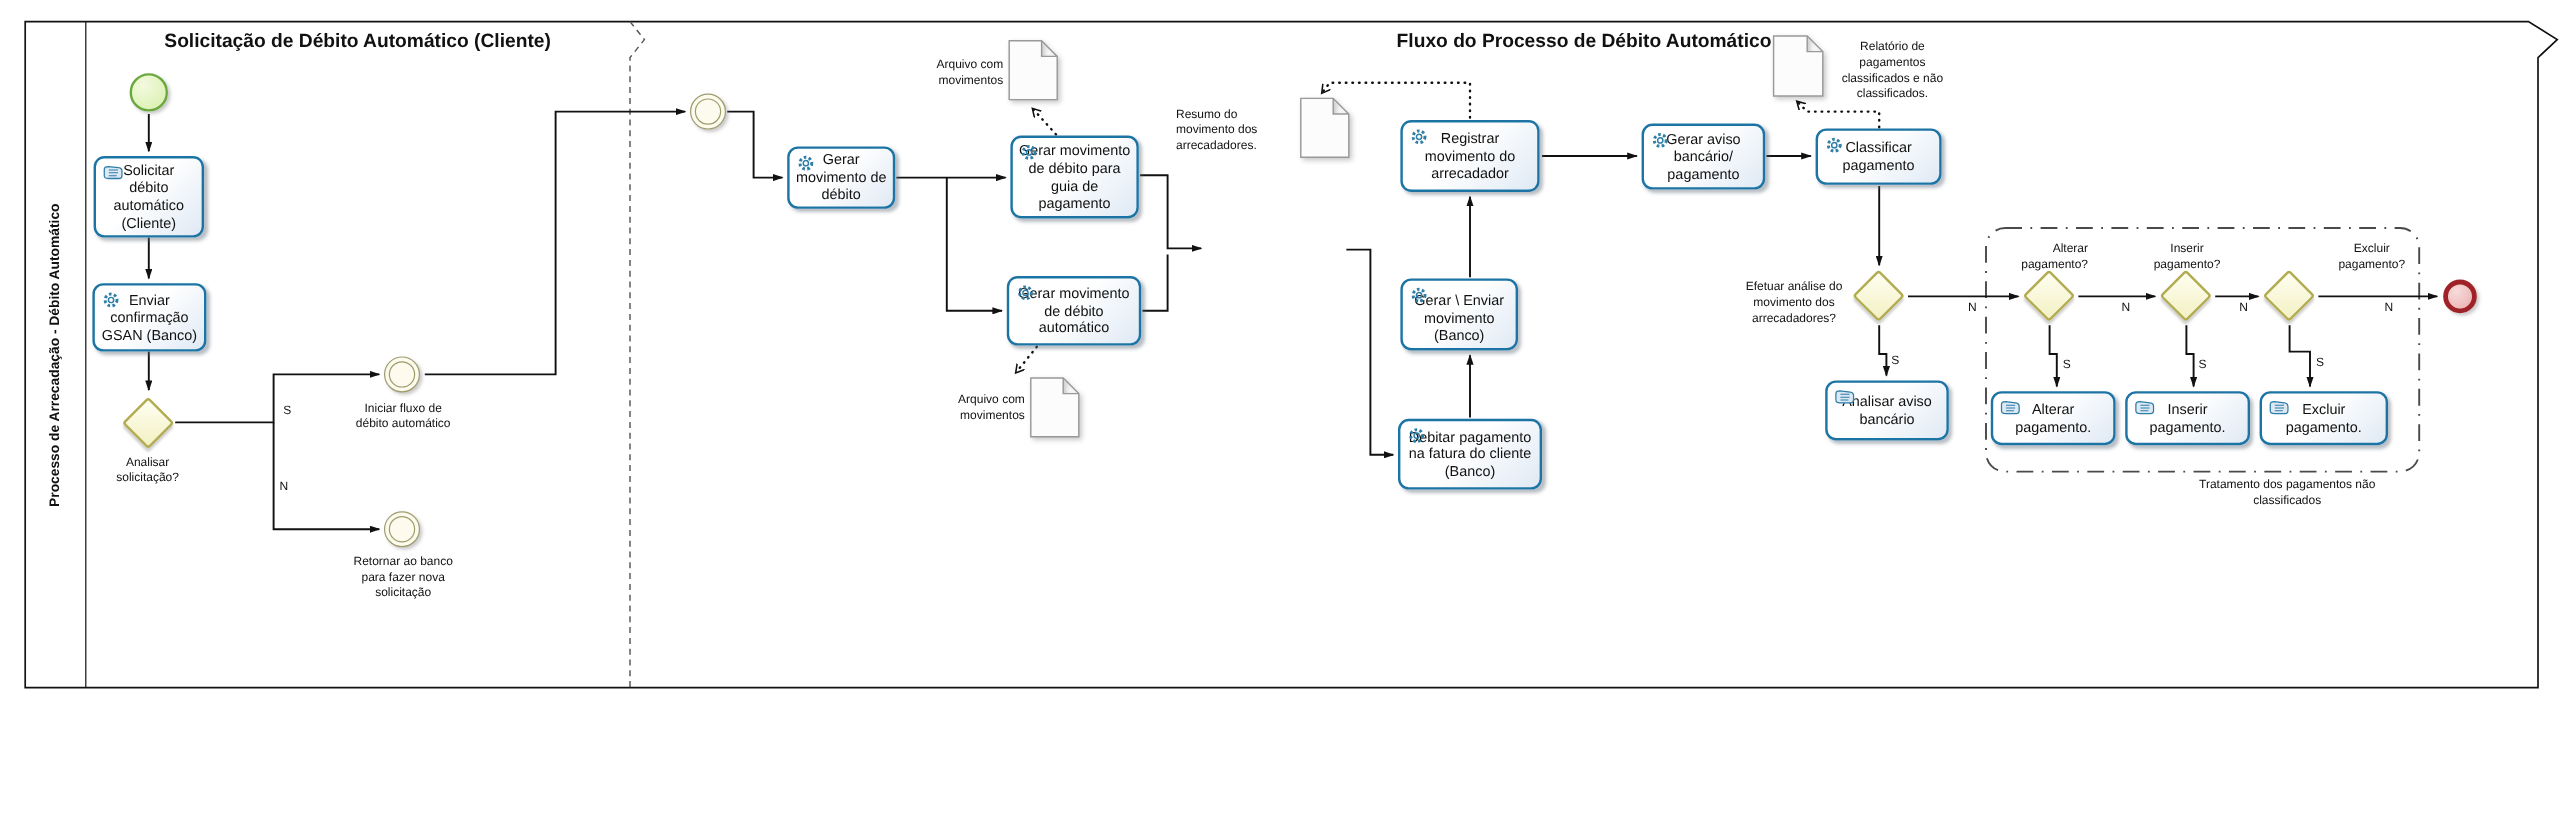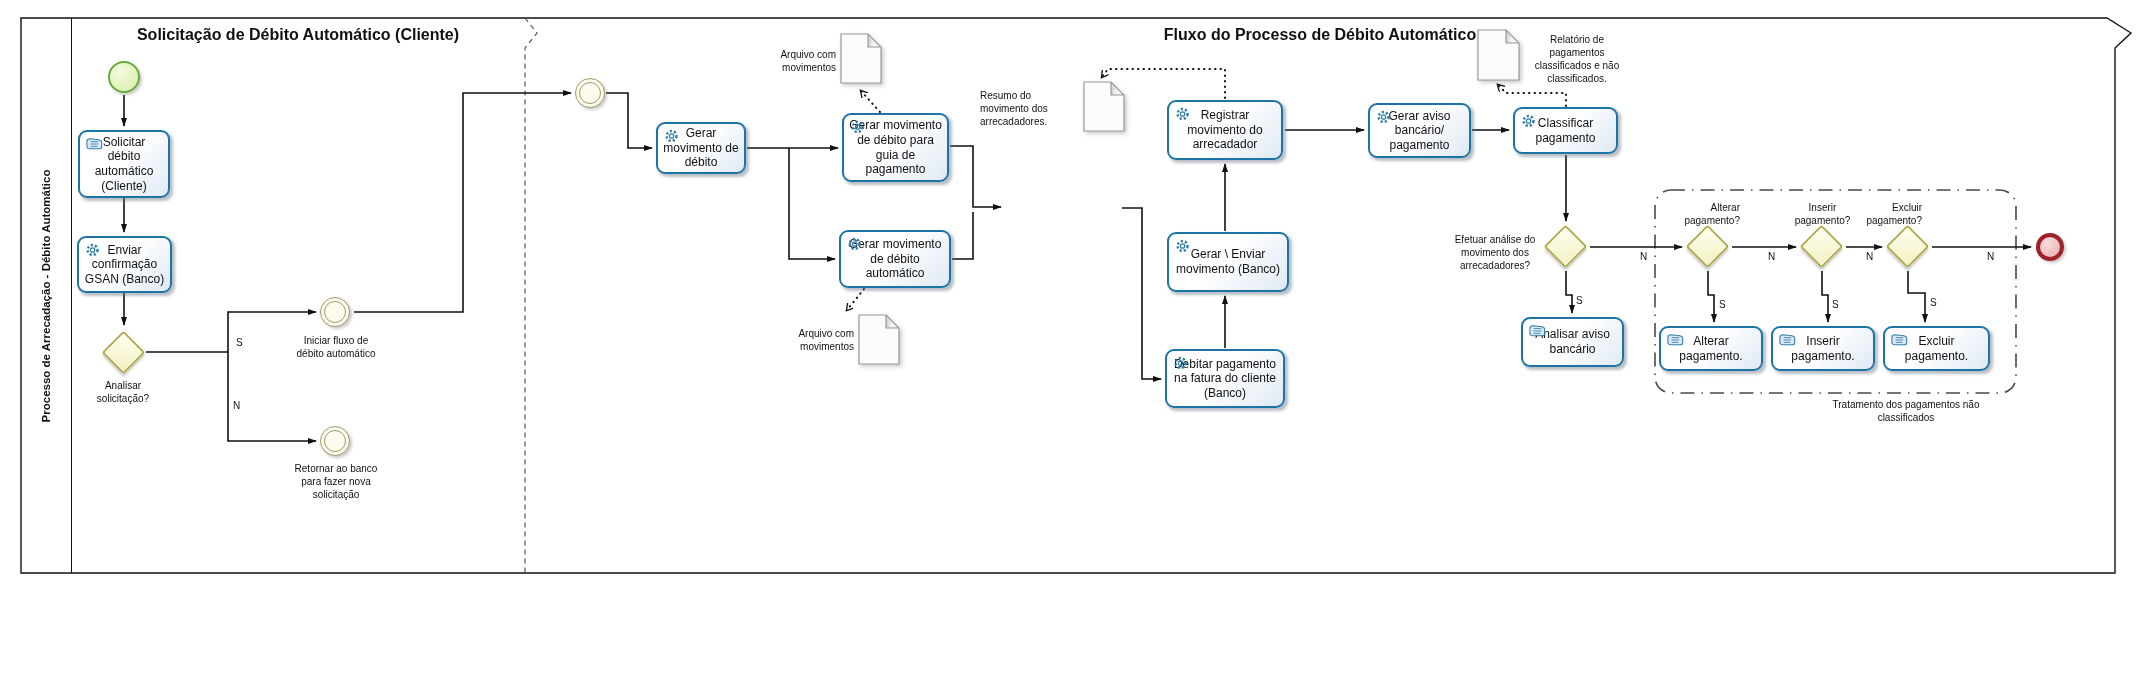--- a/index.html
+++ b/index.html
@@ -179,21 +179,21 @@
       </svg>
     <span>Gerar aviso bancário/ pagamento</span>
   </div>
   <div class="node task" style="left:1513px;top:107px;width:105px;height:47px;">
     <svg class="ticon" viewBox="0 0 20 16">
         <circle cx="9" cy="8" r="5.2" fill="none" stroke="#2E7EA6" stroke-width="2.6" stroke-dasharray="2.3 2.1"></circle>
         <circle cx="9" cy="8" r="2.3" fill="none" stroke="#2E7EA6" stroke-width="1.3"></circle>
       </svg>
     <span>Classificar pagamento</span>
   </div>
-  <div class="node task" style="left:1167px;top:232px;width:122px;height:60px;">
+  <div class="node task" style="left:1167px;top:232px;width:98px;height:60px;align-items:flex-end;">
     <svg class="ticon" viewBox="0 0 20 16">
         <circle cx="9" cy="8" r="5.2" fill="none" stroke="#2E7EA6" stroke-width="2.6" stroke-dasharray="2.3 2.1"></circle>
         <circle cx="9" cy="8" r="2.3" fill="none" stroke="#2E7EA6" stroke-width="1.3"></circle>
       </svg>
     <span>Gerar \ Enviar movimento (Banco)</span>
   </div>
   <div class="node task" style="left:1165px;top:349px;width:120px;height:59px;">
     <svg class="ticon" viewBox="0 0 20 16">
         <circle cx="9" cy="8" r="5.2" fill="none" stroke="#2E7EA6" stroke-width="2.6" stroke-dasharray="2.3 2.1"></circle>
         <circle cx="9" cy="8" r="2.3" fill="none" stroke="#2E7EA6" stroke-width="1.3"></circle>
@@ -240,21 +240,21 @@
   <div class="lbl" style="left:86px;top:379px;width:74px;">Analisar solicitação?</div>
   <div class="lbl" style="left:293px;top:334px;width:86px;">Iniciar fluxo de débito automático</div>
   <div class="lbl" style="left:291px;top:462px;width:90px;">Retornar ao banco para fazer nova solicitação</div>
   <div class="lbl" style="left:756px;top:48px;width:80px;text-align:right;">Arquivo com movimentos</div>
   <div class="lbl" style="left:776px;top:327px;width:78px;text-align:right;">Arquivo com movimentos</div>
   <div class="lbl" style="left:980px;top:89px;width:85px;text-align:left;">Resumo do movimento dos arrecadadores.</div>
   <div class="lbl" style="left:1527px;top:33px;width:100px;">Relatório de pagamentos classificados e não classificados.</div>
   <div class="lbl" style="left:1446px;top:233px;width:98px;">Efetuar análise do movimento dos arrecadadores?</div>
   <div class="lbl" style="left:1677px;top:201px;width:63px;text-align:right;">Alterar pagamento?</div>
   <div class="lbl" style="left:1791px;top:201px;width:63px;">Inserir pagamento?</div>
-  <div class="lbl" style="left:1859px;top:201px;width:63px;text-align:right;">Excluir pagamento?</div>
+  <div class="lbl" style="left:1945px;top:201px;width:63px;">Excluir pagamento?</div>
   <div class="lbl" style="left:1820px;top:398px;width:172px;">Tratamento dos pagamentos não classificados</div>
 
   <div class="edge-lbl" style="left:236px;top:337px;">S</div>
   <div class="edge-lbl" style="left:233px;top:400px;">N</div>
   <div class="edge-lbl" style="left:1576px;top:295px;">S</div>
   <div class="edge-lbl" style="left:1640px;top:251px;">N</div>
   <div class="edge-lbl" style="left:1719px;top:299px;">S</div>
   <div class="edge-lbl" style="left:1768px;top:251px;">N</div>
   <div class="edge-lbl" style="left:1832px;top:299px;">S</div>
   <div class="edge-lbl" style="left:1866px;top:251px;">N</div>

